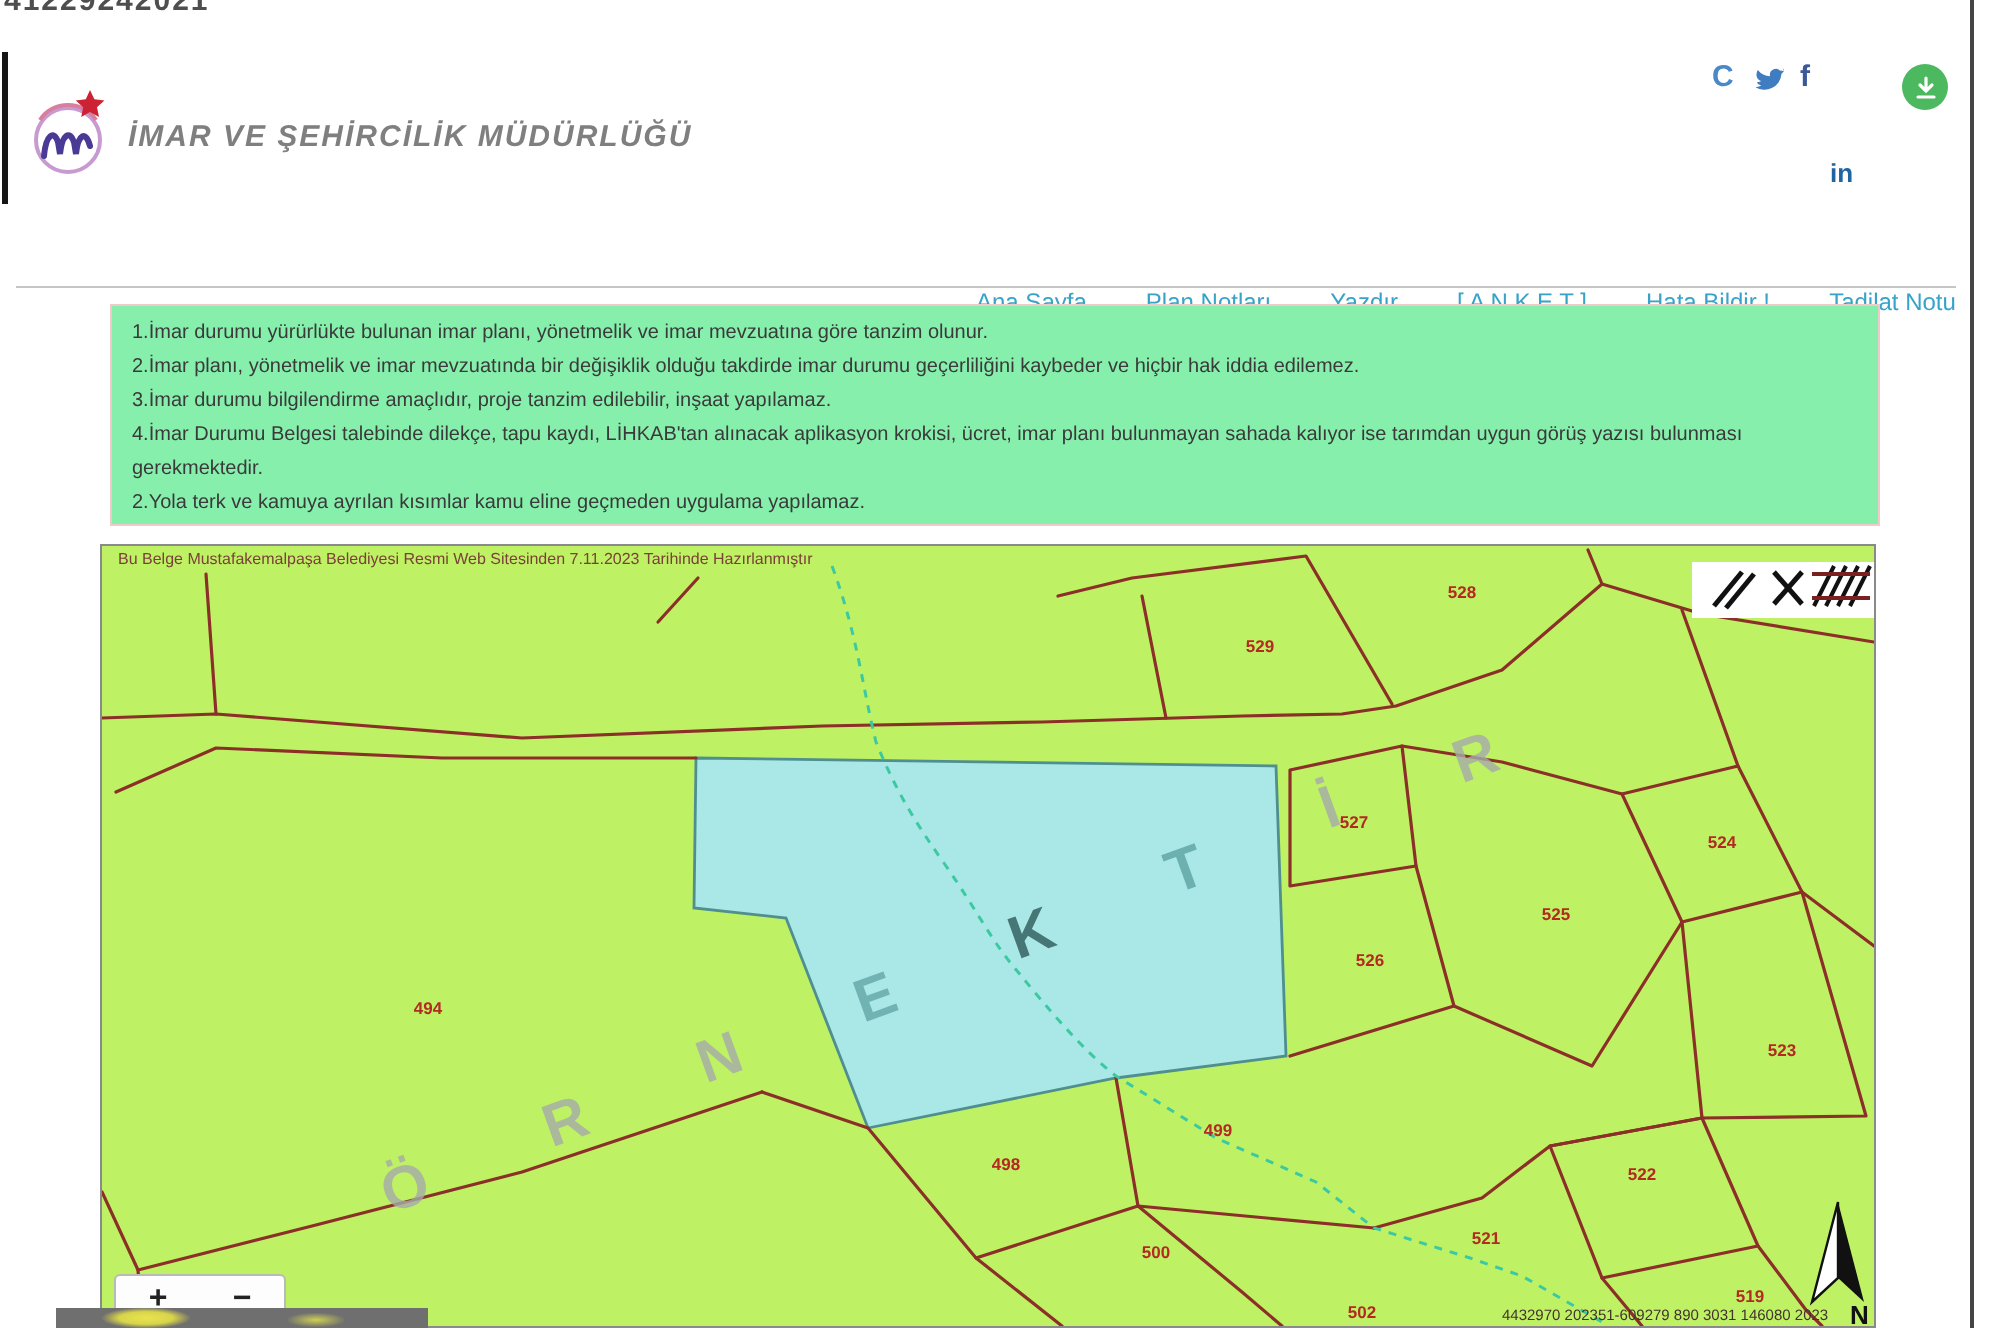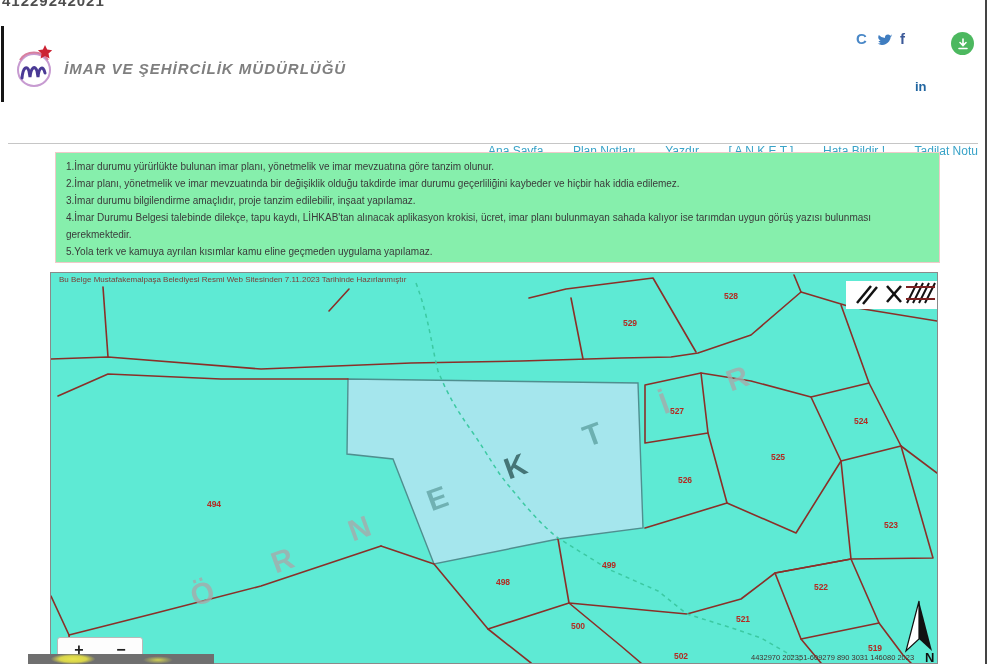--- a/index.html
+++ b/index.html
@@ -24,21 +24,21 @@
   
   #nav{position:absolute;left:488px;top:112px;width:490px;display:flex;justify-content:space-between;
        font-size:12px;color:#38a3c8;margin-top:32px;}
   #nav span{cursor:pointer;white-space:nowrap;}
   #rule{position:absolute;left:8px;top:143px;width:970px;border-top:1px solid #c6c6c6;}
   
   #notice{position:absolute;left:55px;top:152px;width:863px;height:99px;background:#86efac;
           border:1px solid #f0c9c9;padding:5px 10px;font-size:10px;font-weight:400;color:#3a3a3a;}
   #notice div{line-height:17px;}
   
-  #map-box{position:absolute;left:50px;top:272px;width:886px;height:390px;border:1px solid #8a8a8a;background:#5eead4;}
+  #map-box{position:absolute;left:50px;top:272px;width:886px;height:390px;border:1px solid #8a8a8a;background:#bef264;}
   #map-note{position:absolute;left:8px;top:2px;font-size:8px;color:#7b4038;z-index:3;}
   #map-svg{position:absolute;left:0;top:0;}
   #g-parcels text{fill:#b32a22;font-family:"Liberation Sans",sans-serif;font-size:8.5px;font-weight:bold;text-anchor:middle;}
   #g-watermark text{font-family:"Liberation Sans",sans-serif;font-size:30px;font-weight:bold;opacity:.8;text-anchor:middle;}
   
   #zoomctl{position:absolute;left:57px;top:637px;width:84px;height:24px;background:#fdfdfd;border:1px solid #b9b9b9;
            border-radius:3px;display:flex;align-items:center;justify-content:space-around;z-index:5;}
   #zoomctl span{font-size:16px;font-weight:bold;color:#222;line-height:1;cursor:pointer;}
   
   #strip{position:absolute;left:28px;top:654px;width:186px;height:10px;background:#6f6f6f;z-index:6;
@@ -86,21 +86,21 @@
       <span>Hata Bildir !</span>
       <span>Tadilat Notu</span>
     </div>
   <div id="rule"></div>
 
   <div id="notice">
       <div>1.İmar durumu yürürlükte bulunan imar planı, yönetmelik ve imar mevzuatına göre tanzim olunur.</div>
       <div>2.İmar planı, yönetmelik ve imar mevzuatında bir değişiklik olduğu takdirde imar durumu geçerliliğini kaybeder ve hiçbir hak iddia edilemez.</div>
       <div>3.İmar durumu bilgilendirme amaçlıdır, proje tanzim edilebilir, inşaat yapılamaz.</div>
       <div>4.İmar Durumu Belgesi talebinde dilekçe, tapu kaydı, LİHKAB'tan alınacak aplikasyon krokisi, ücret, imar planı bulunmayan sahada kalıyor ise tarımdan uygun görüş yazısı bulunması gerekmektedir.</div>
-      <div>5.Yola terk ve kamuya ayrılan kısımlar kamu eline geçmeden uygulama yapılamaz.</div>
+      <div>2.Yola terk ve kamuya ayrılan kısımlar kamu eline geçmeden uygulama yapılamaz.</div>
     </div>
 
   <div id="map-box">
     <div id="map-note">Bu Belge Mustafakemalpaşa Belediyesi Resmi Web Sitesinden 7.11.2023 Tarihinde Hazırlanmıştır</div>
     <svg id="map-svg" width="886" height="390" viewBox="0 0 886 390">
 
       <polygon points="297,106 587,110 592,255 507,266 383,291 342,186 296,181" fill="#a9e6ee" stroke="#4f8f8f" stroke-width="1.4" fill-opacity="0.95"></polygon>
 
       <g stroke="#8b2f28" stroke-width="1.6" fill="none" stroke-linecap="round" stroke-linejoin="round">
         <path d="M52,14 L57,84"></path>

